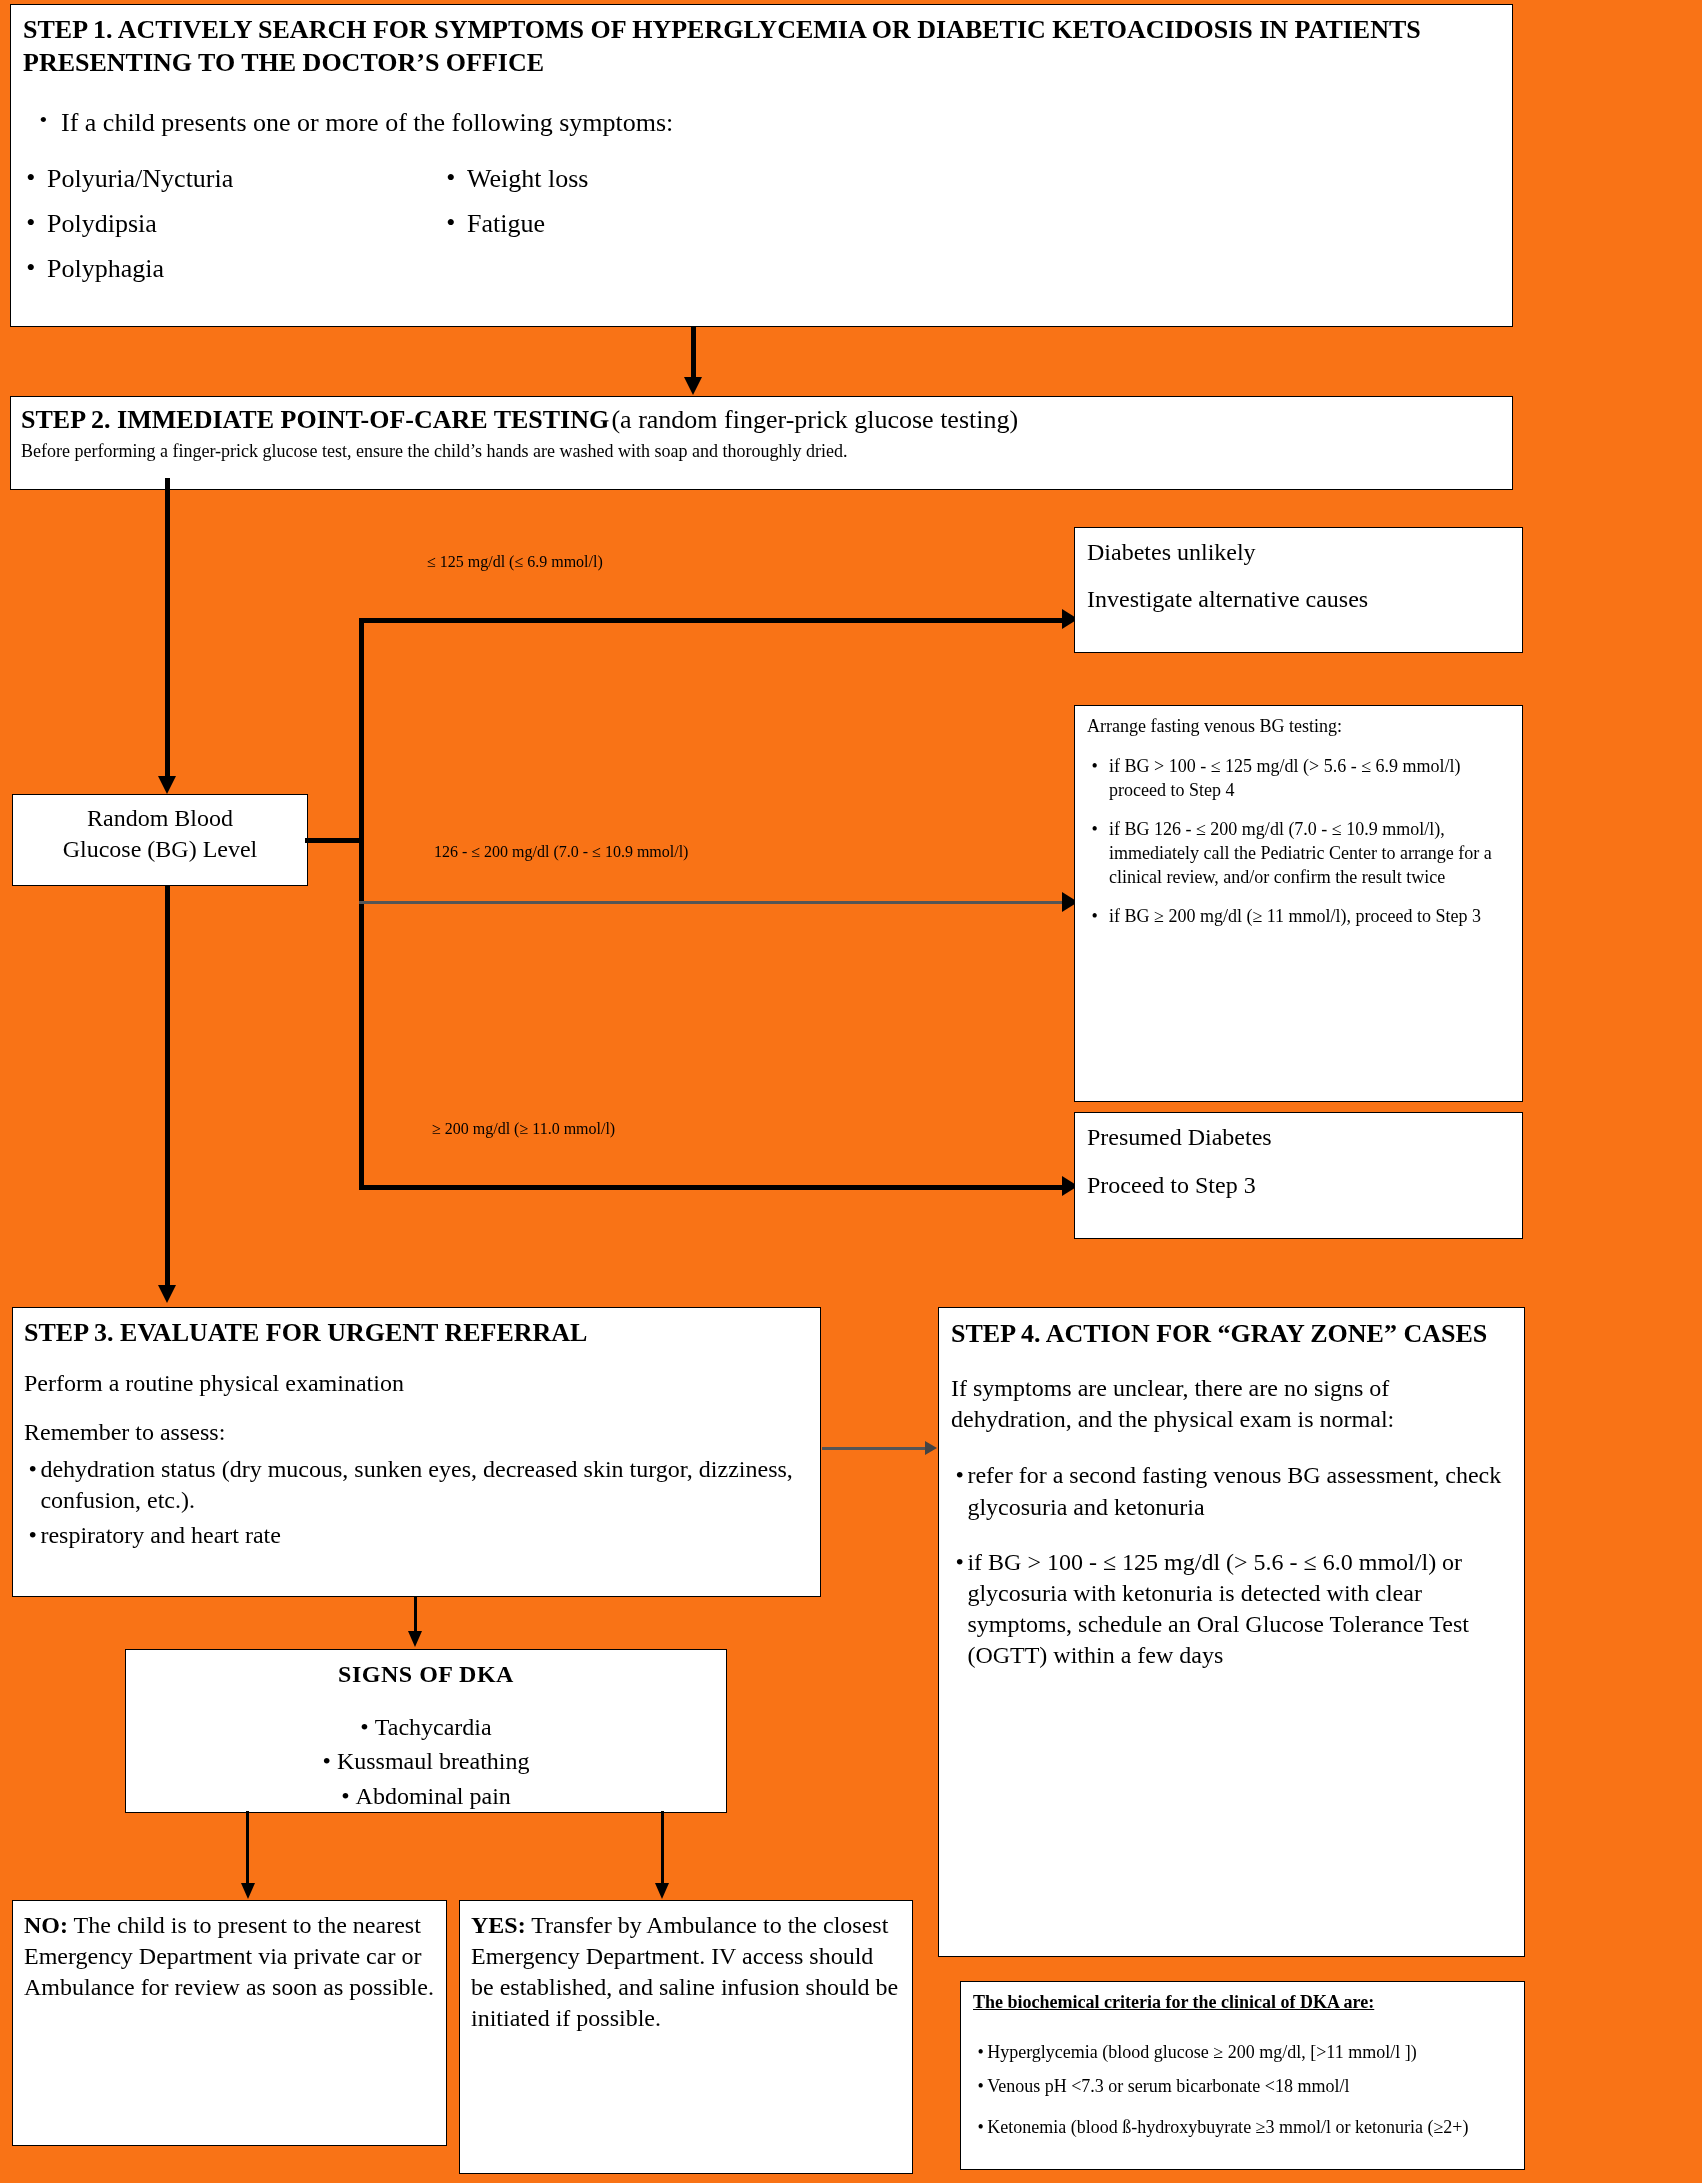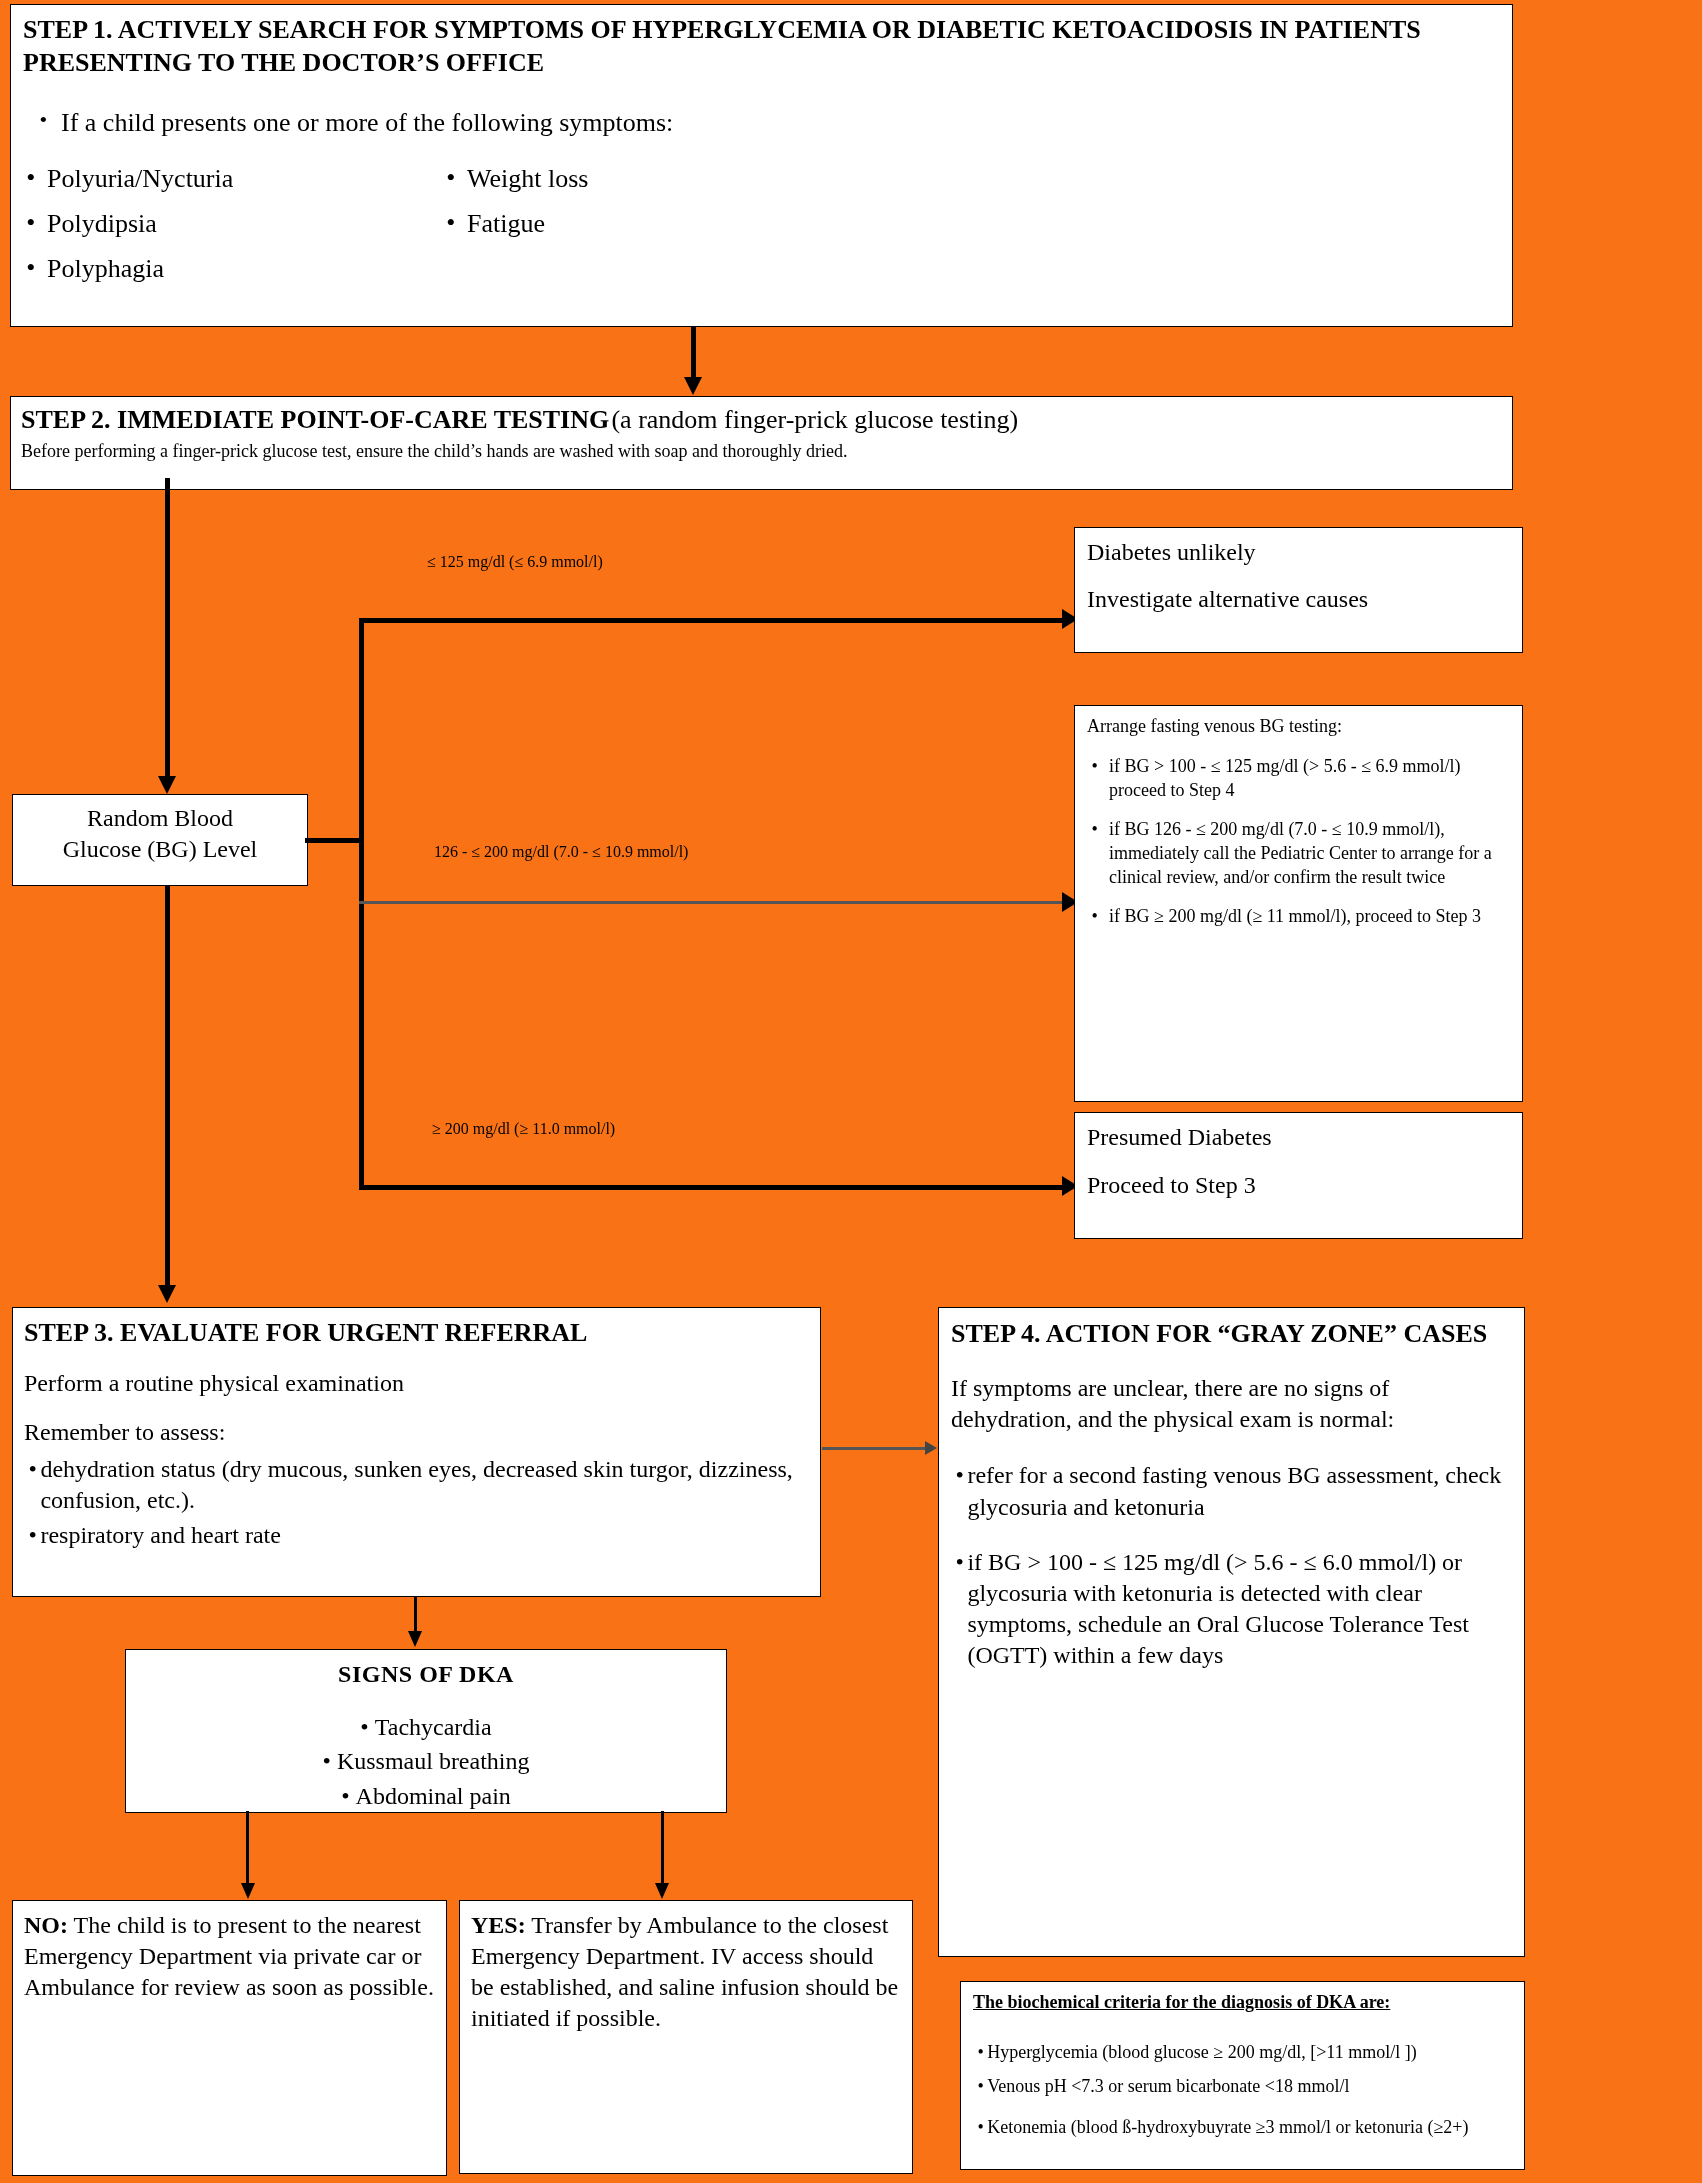--- a/index.html
+++ b/index.html
@@ -151,21 +151,21 @@
       <span>•&nbsp;</span><span>Abdominal pain</span>
     </div>
   </div>
 
   <div class="vthin" style="left:246px;top:1811px;height:77px;"></div>
   <div class="arrow-d-sm" style="left:241px;top:1883px;"></div>
 
   <div class="vthin" style="left:661px;top:1811px;height:77px;"></div>
   <div class="arrow-d-sm" style="left:655px;top:1883px;"></div>
 
-  <div class="box" style="left:12px;top:1900px;width:435px;height:276px;">
+  <div class="box" style="left:12px;top:1900px;width:435px;height:246px;">
     <div class="med" style="padding:8.8px 11px 0 11px;">
       <span class="ttl">NO:</span><span> The child is to present to the nearest Emergency Department via private car or Ambulance for review as soon as possible.</span>
     </div>
   </div>
 
   <div class="box" style="left:459px;top:1900px;width:454px;height:274px;">
     <div class="med" style="padding:8.8px 11px 0 11px;">
       <span class="ttl">YES:</span><span> Transfer by Ambulance to the closest Emergency Department. IV access should be established, and saline infusion should be initiated if possible.</span>
     </div>
   </div>
@@ -173,21 +173,21 @@
   <div class="box" style="left:938px;top:1307px;width:587px;height:650px;">
     <div class="big ttl" style="padding:8.8px 12px 0 12px;">STEP 4. ACTION FOR “GRAY ZONE” CASES</div>
     <div class="med" style="padding:23px 12px 0 12px;">If symptoms are unclear, there are no signs of dehydration, and the physical exam is normal:</div>
     <ul class="plain med" style="padding:25px 12px 0 12px;">
       <li style="padding-left:16.4px;margin-bottom:24px;">refer for a second fasting venous BG assessment, check glycosuria and ketonuria</li>
       <li style="padding-left:16.4px;">if BG &gt; 100 - ≤ 125 mg/dl (&gt; 5.6 - ≤ 6.0 mmol/l) or glycosuria with ketonuria is detected with clear symptoms, schedule an Oral Glucose Tolerance Test (OGTT) within a few days</li>
     </ul>
   </div>
 
   <div class="box" style="left:960px;top:1981px;width:565px;height:189px;">
-    <div class="sm ttl underline" style="padding:8.8px 8.8px 0 12px;">The biochemical criteria for the diagnosis of DKA are:</div>
+    <div class="sm ttl underline" style="padding:8.8px 8.8px 0 12px;">The biochemical criteria for the clinical of DKA are:</div>
     <ul class="plain sm" style="padding:26px 8.8px 0 12px;">
       <li style="padding-left:14.2px;margin-bottom:10px;">Hyperglycemia (blood glucose ≥ 200 mg/dl, [&gt;11 mmol/l ])</li>
       <li style="padding-left:14.2px;margin-bottom:17px;font-family:Liberation Serif, serif;">Venous pH &lt;7.3 or serum bicarbonate &lt;18 mmol/l</li>
       <li style="padding-left:14.2px;">Ketonemia (blood ß-hydroxybuyrate ≥3 mmol/l or ketonuria (≥2+)</li>
     </ul>
   </div>
 
 </div>
 
 

